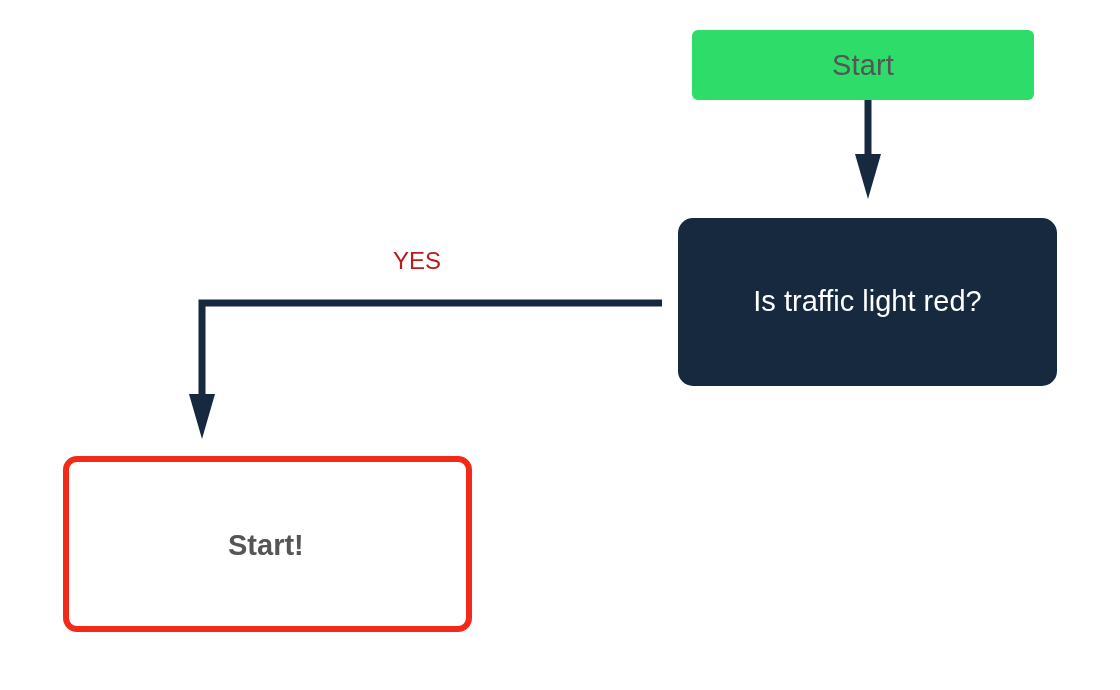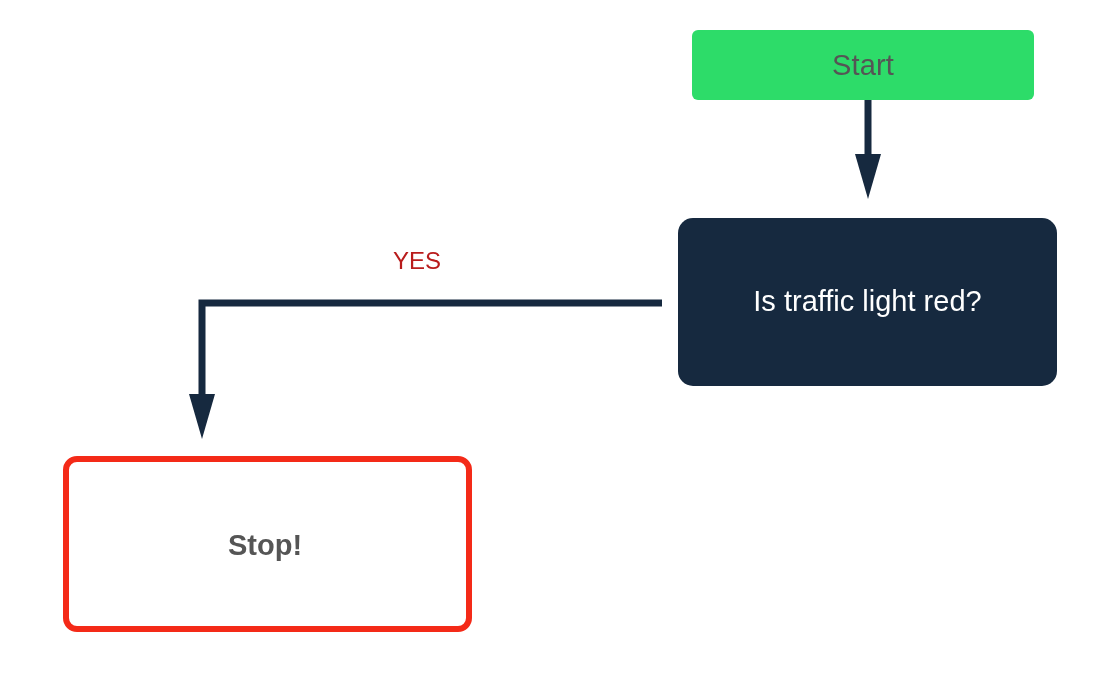--- a/index.html
+++ b/index.html
@@ -126,16 +126,16 @@
 
   <div class="node" id="node-decision">
     <span class="node-label">Is traffic light red?</span>
   </div>
 
   <div class="node" id="node-start">
     <span class="node-label">Start</span>
   </div>
 
   <div class="node" id="node-stop">
-    <span class="node-label">Stop!</span>
+    <span class="node-label">Start!</span>
   </div>
 
 </div>
 
 </body></html>

